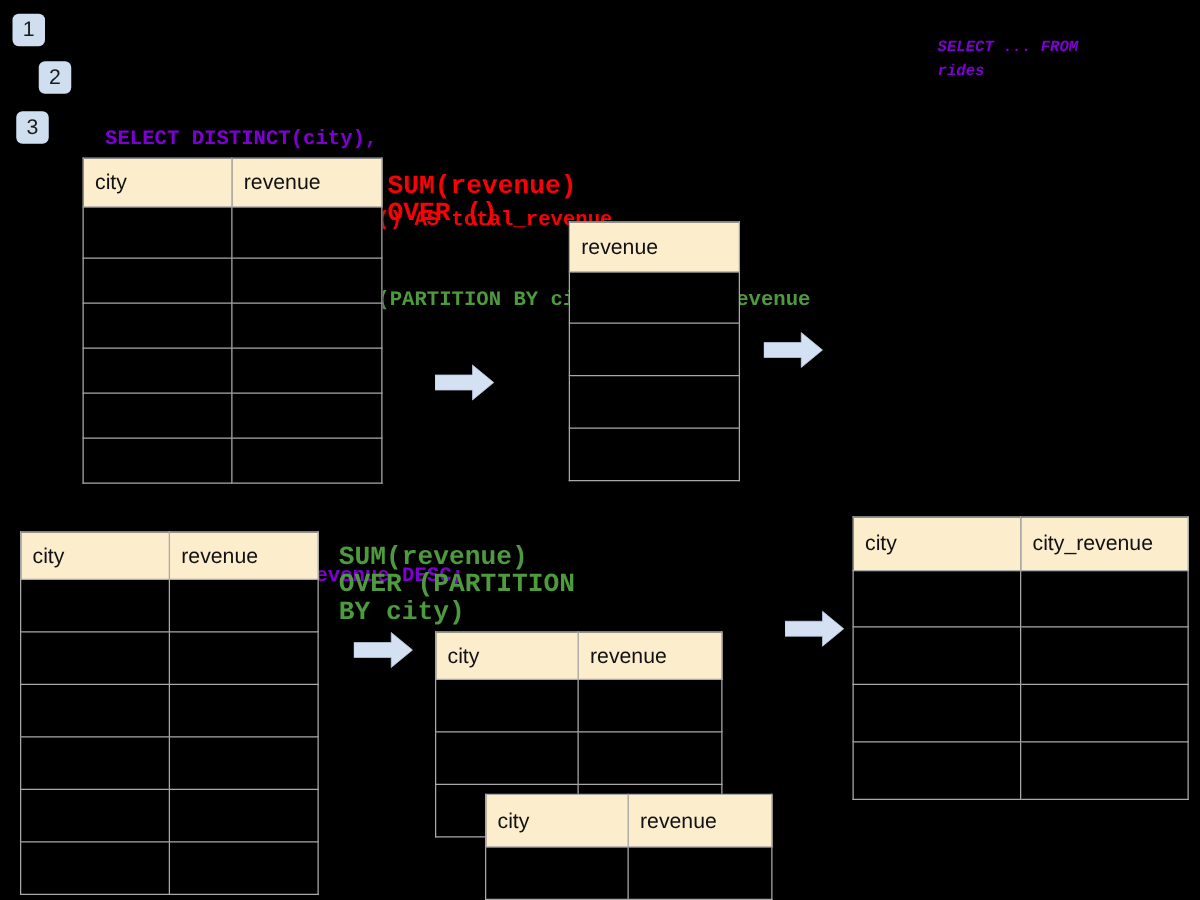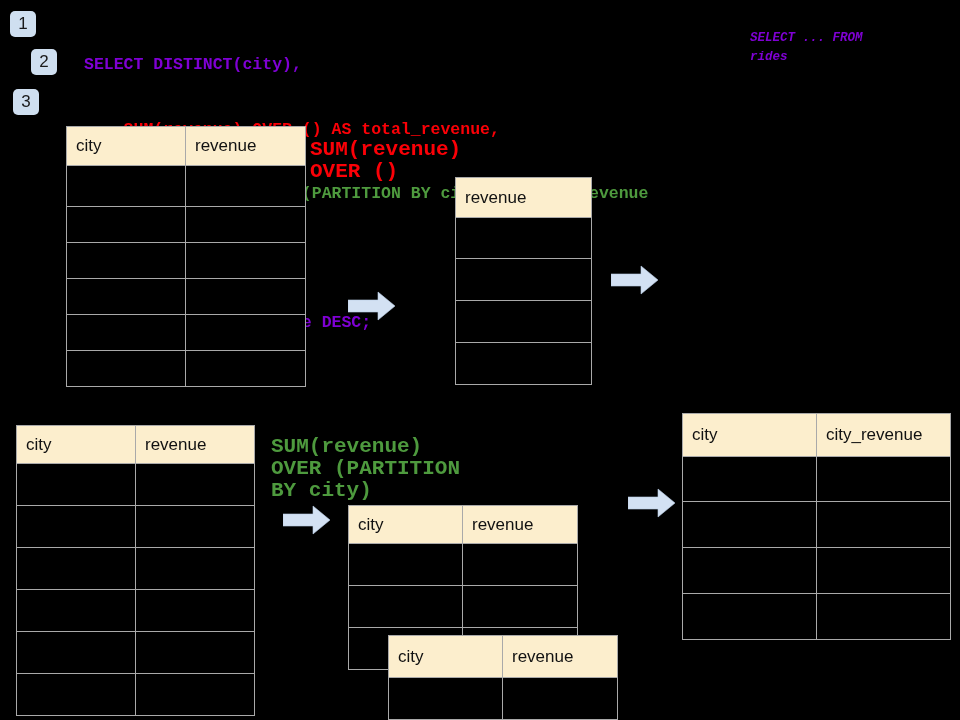--- a/index.html
+++ b/index.html
@@ -34,21 +34,21 @@
   .sql {
     position: absolute;
     font-family: "Liberation Mono", "DejaVu Sans Mono", monospace;
     font-size: 16.5px;
     font-weight: bold;
     line-height: 21.5px;
     white-space: pre;
     letter-spacing: 0px;
   }
   .sql-line { white-space: pre; }
-  .c-purple { color: #7f00d4; }
+  .c-purple { color: #7f00d4; margin-top: 46px; }
   .c-red    { color: #fb0007; }
   .c-green  { color: #4e9a3e; }
 
   .sidenote {
     position: absolute;
     font-family: "Liberation Mono", "DejaVu Sans Mono", monospace;
     font-size: 12.5px;
     font-weight: bold;
     line-height: 19px;
     color: #7f00d4;

